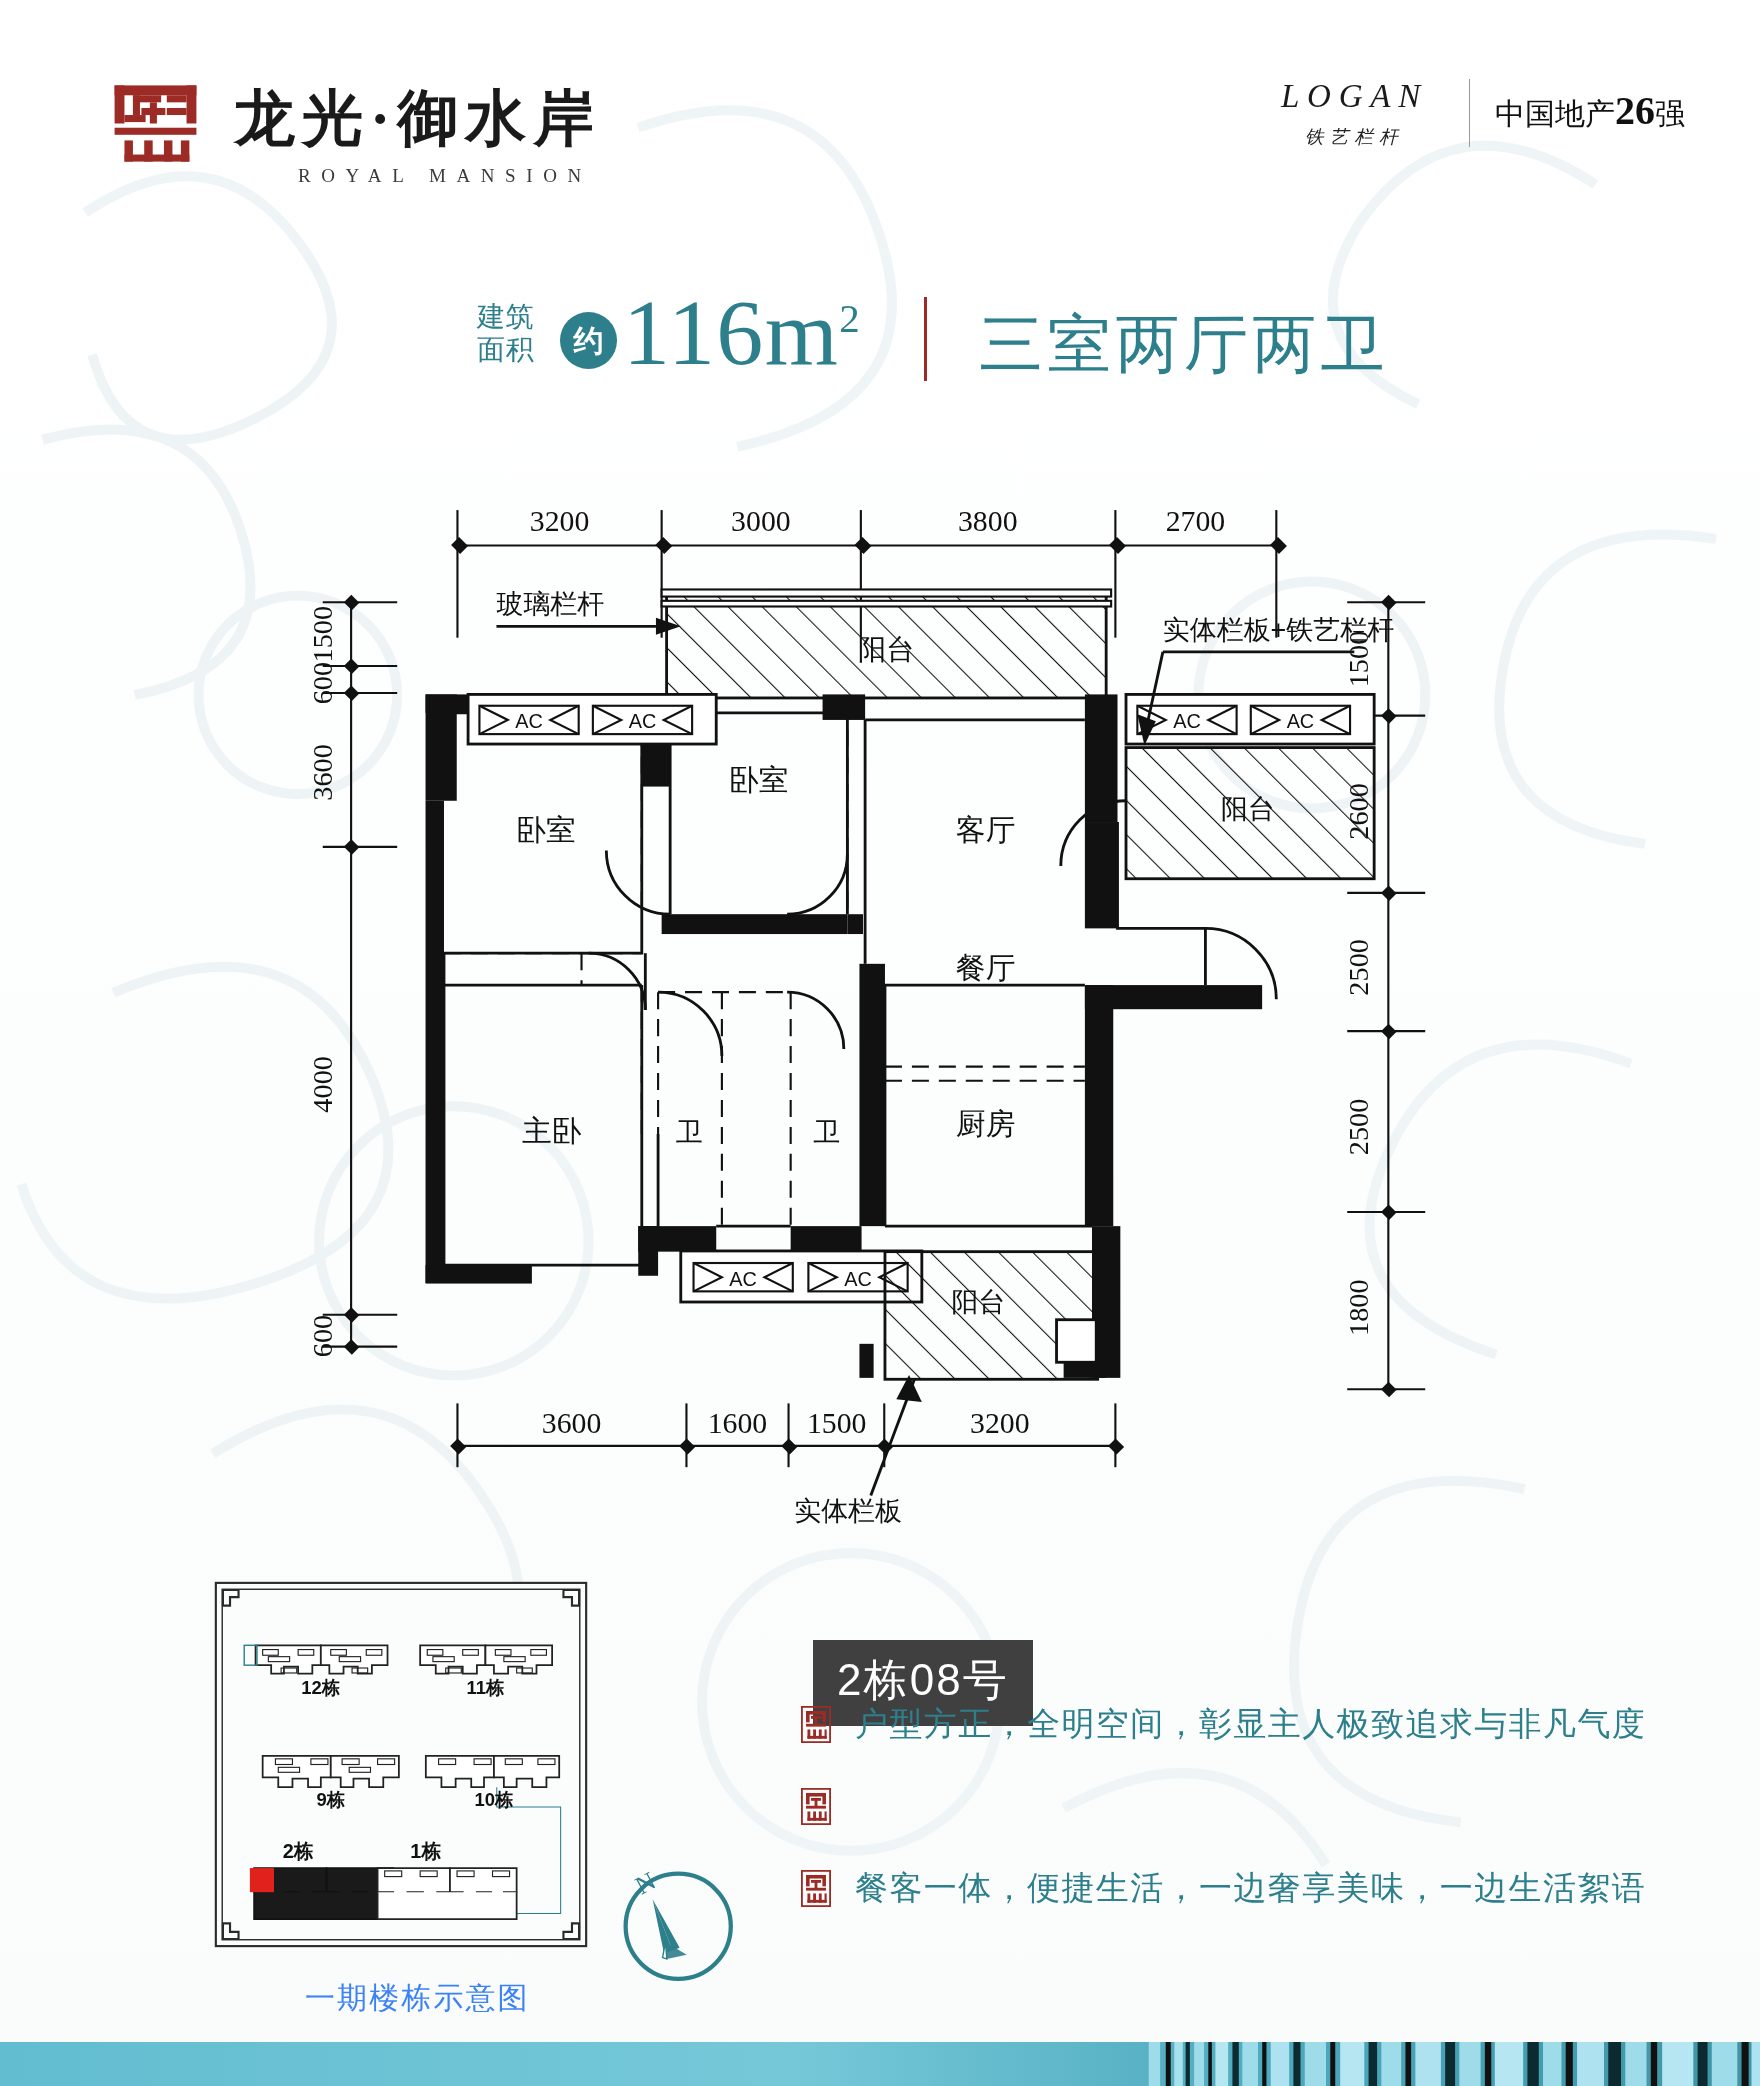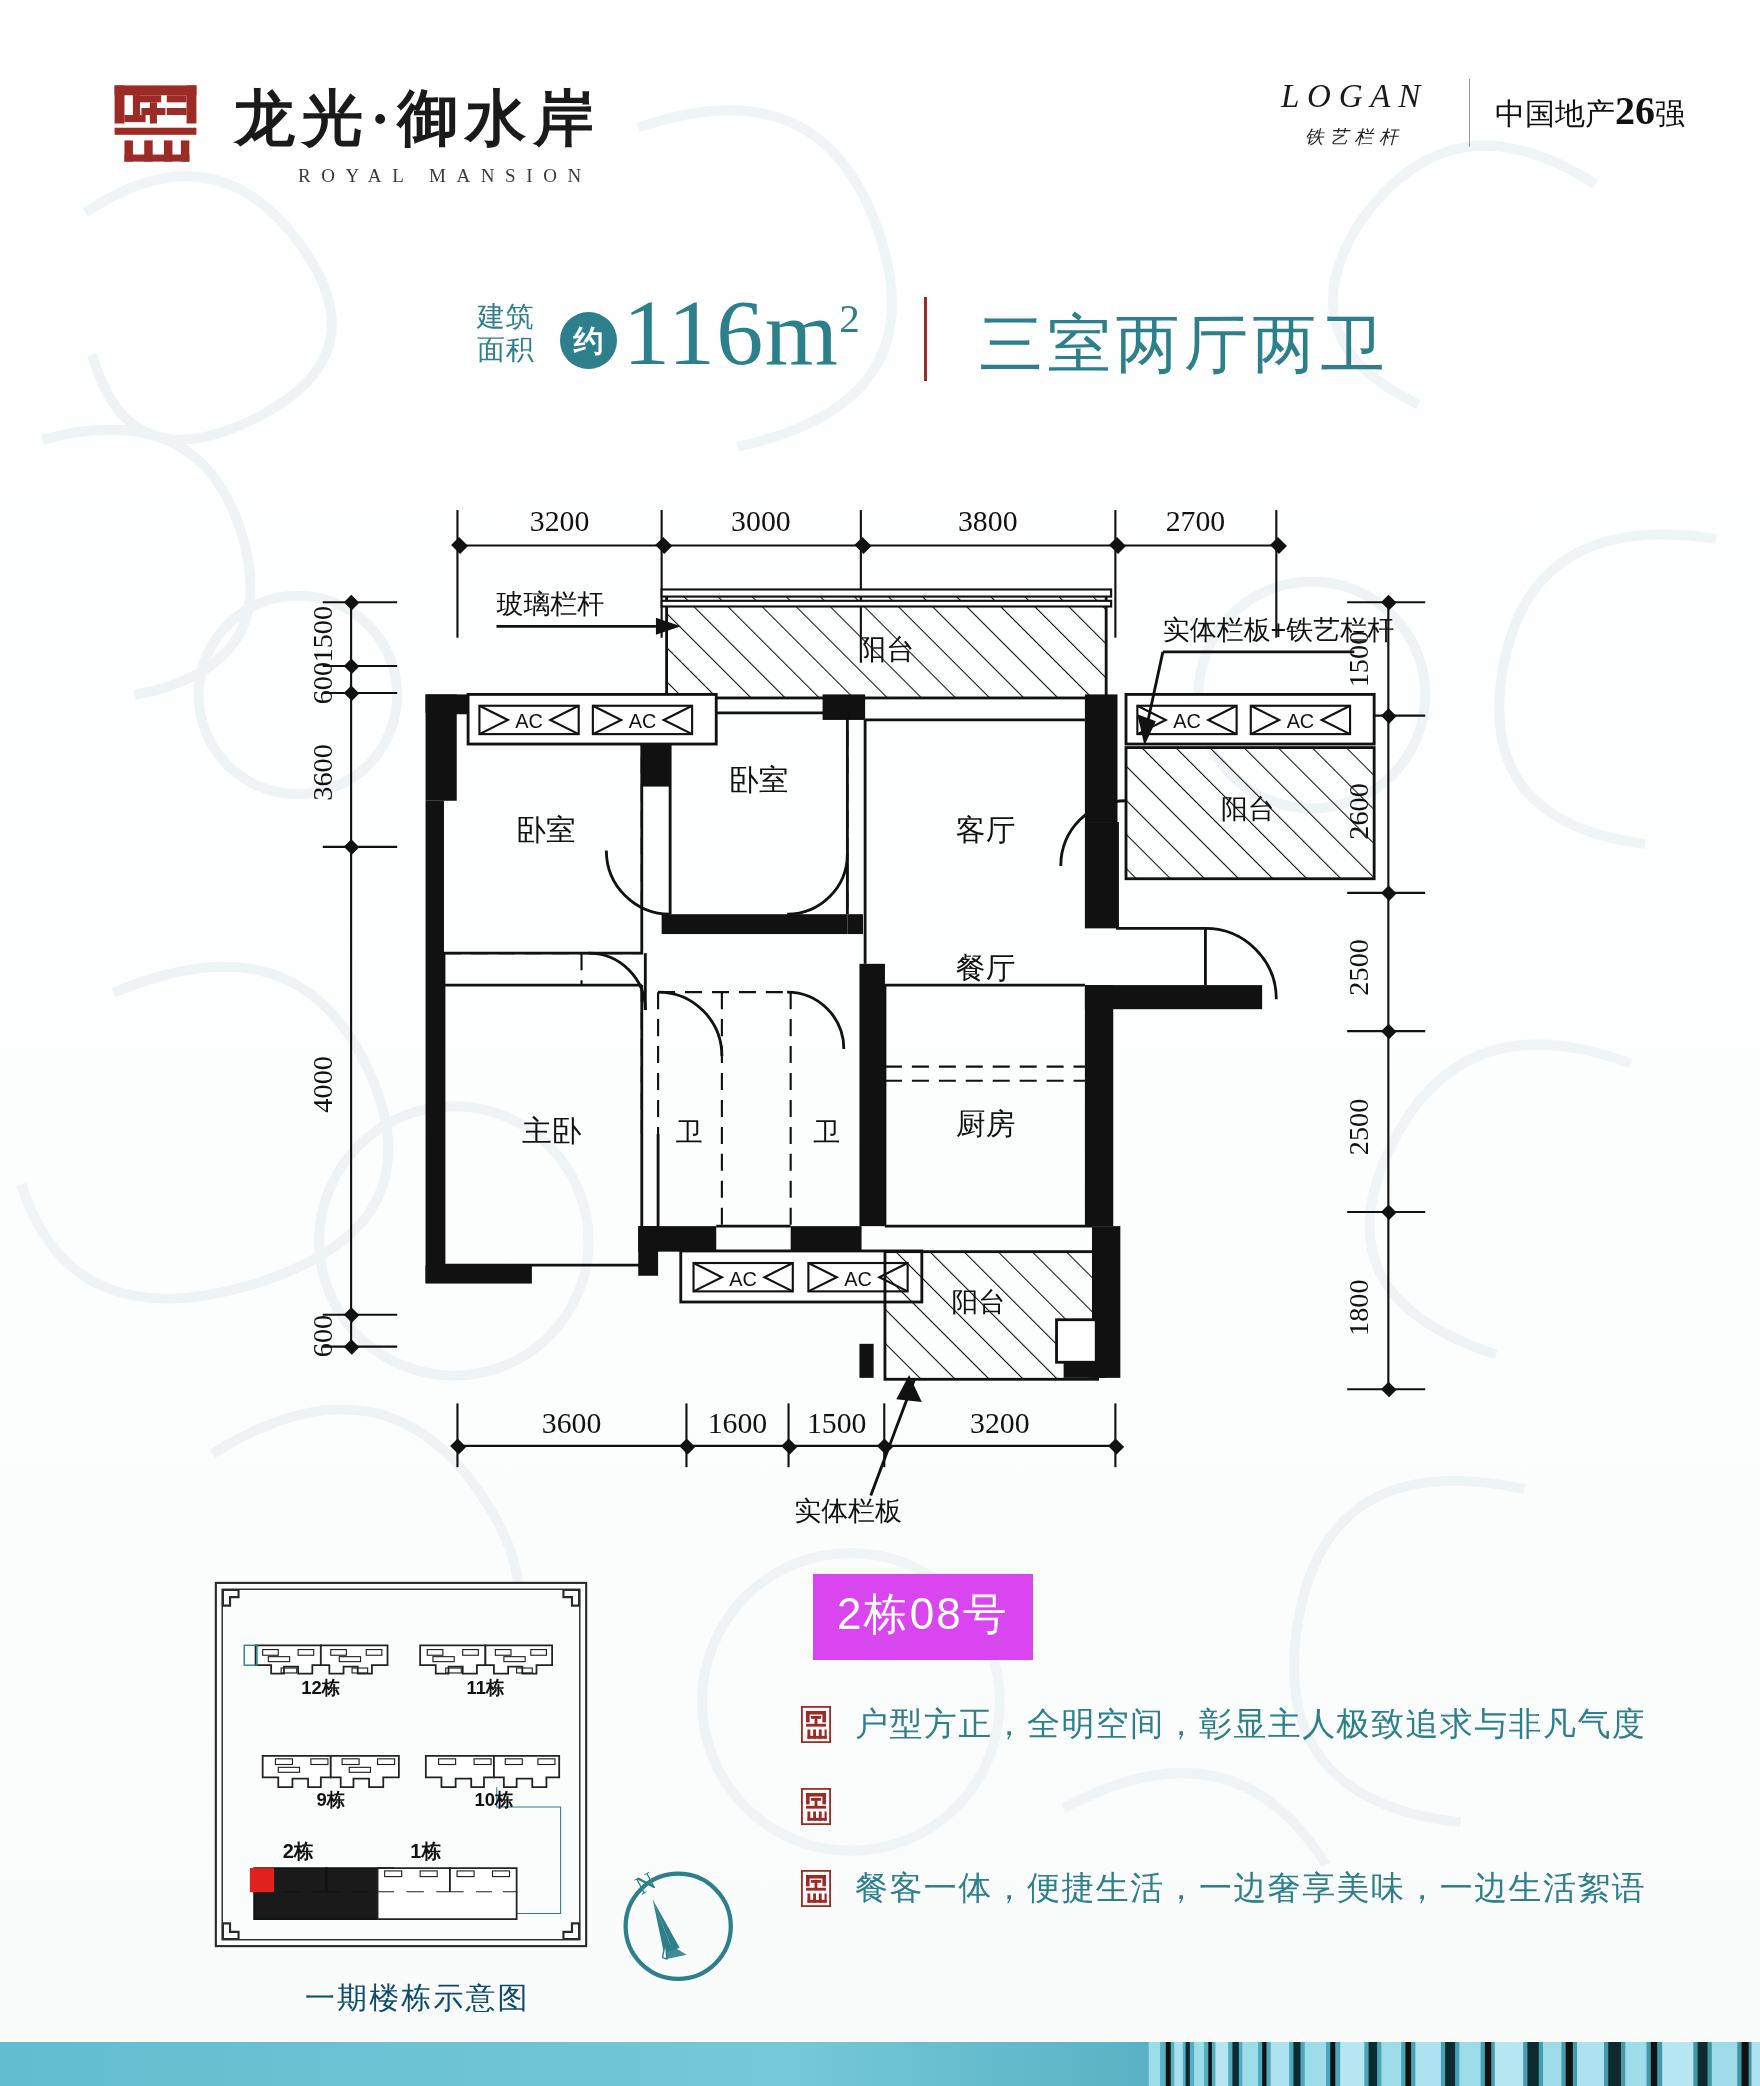--- a/index.html
+++ b/index.html
@@ -34,30 +34,30 @@
     background:#2d7f8c;color:#fff;font-size:30px;line-height:57px;text-align:center;font-weight:700;}
   .t-area{position:absolute;left:623px;top:-5.7px;font-size:94px;color:#2d7f8c;
     font-family:"Liberation Serif","DejaVu Serif",serif;letter-spacing:1.4px;white-space:nowrap;}
   .t-area sup{font-size:41px;}
   .t-bar{position:absolute;left:924px;top:12.8px;width:2.8px;height:84px;background:#9c2b25;}
   .t-rooms{position:absolute;left:979px;top:17px;font-size:64px;color:#2d7f8c;
     letter-spacing:4.3px;white-space:nowrap;}
   
   #plan{position:absolute;left:0;top:425px;width:1760px;height:1106px;z-index:4;}
   
-  .unit-badge{position:absolute;left:813px;top:1574px;background:#d946ef;color:#fff;
+  .unit-badge{position:absolute;left:813px;top:1640px;background:#404040;color:#fff;
     font-size:44px;padding:11.3px 24px 15.6px 24px;letter-spacing:2.1px;z-index:6;}
   
   .features{position:absolute;left:801px;top:1702px;width:872px;z-index:6;}
   .feat{display:flex;align-items:center;margin-bottom:41px;}
   .seal{width:30px;height:37px;flex:none;margin-right:24px;}
   .feat-txt{font-size:33px;color:#2d7f8c;letter-spacing:1.4px;white-space:nowrap;}
   
   #sitemap{position:absolute;left:213px;top:1580px;width:376px;height:369px;z-index:6;}
-  .site-cap{position:absolute;left:305px;top:1978px;font-size:30px;color:#0c4a6e;
+  .site-cap{position:absolute;left:305px;top:1978px;font-size:30px;color:#3b82f6;
     letter-spacing:2.1px;z-index:6;text-align:center;}
   
   #compass{position:absolute;left:610px;top:1851px;width:135px;height:135px;z-index:6;}
   
   #bottom-strip{position:absolute;left:0;top:2042px;width:1760px;height:45px;z-index:7;}
 </style>
 </head>
 <body>
 
 <svg id="bg-swirls" viewBox="0 0 2482 2943" preserveAspectRatio="none">

